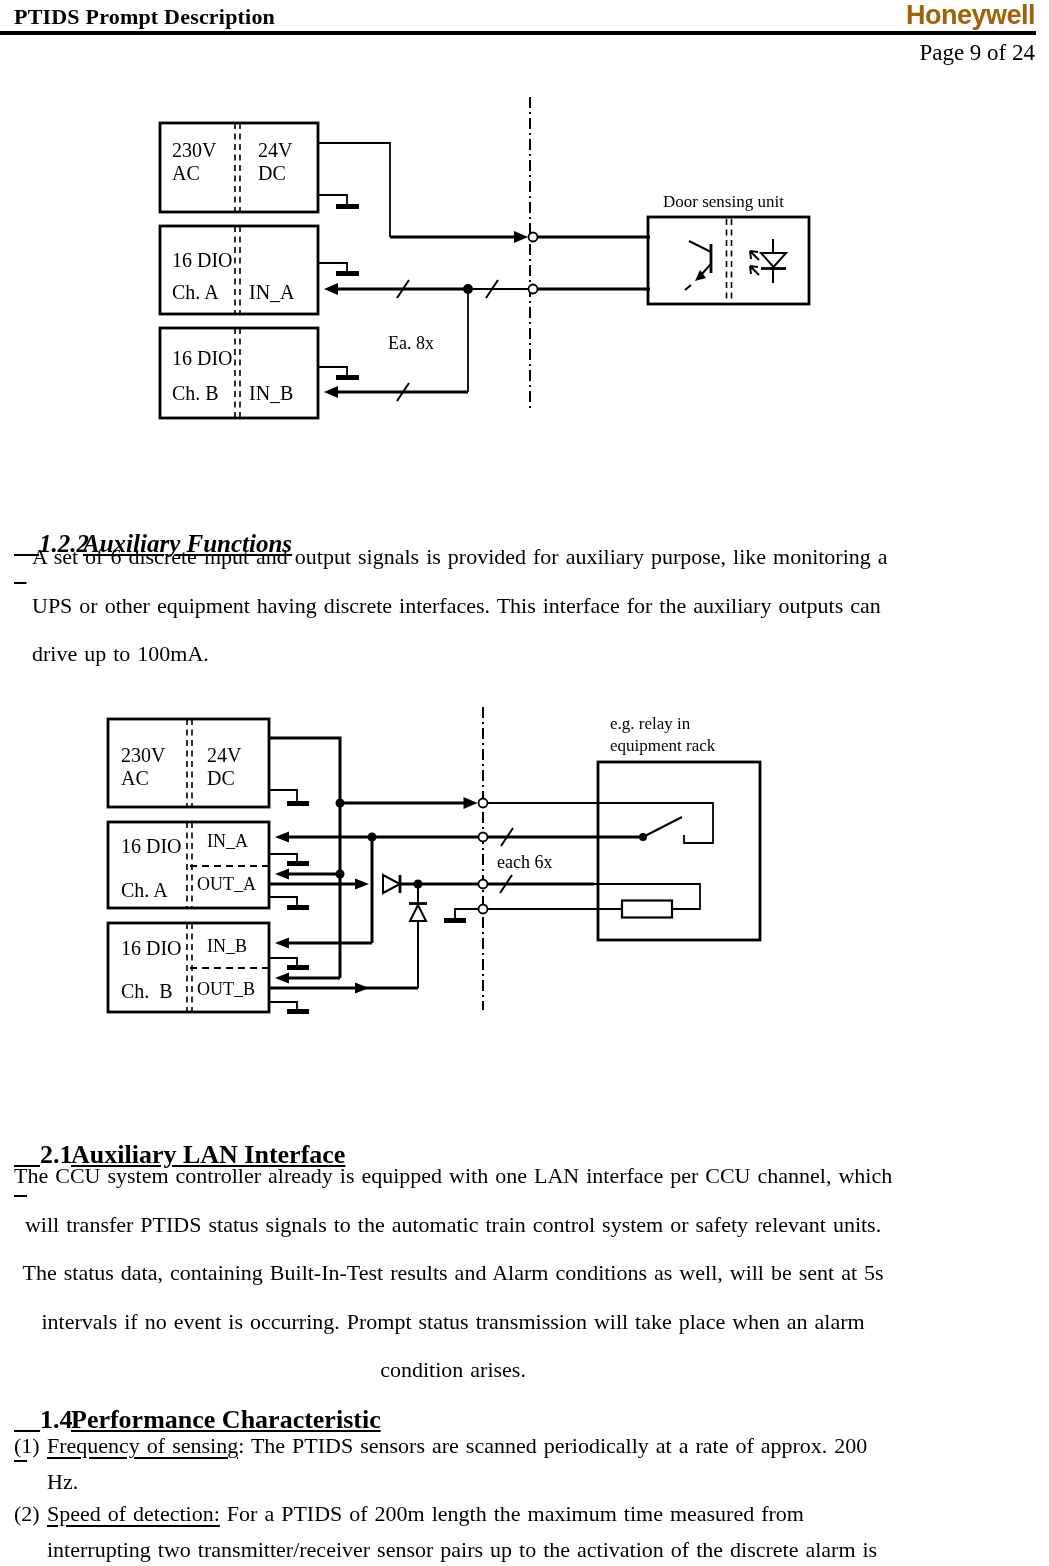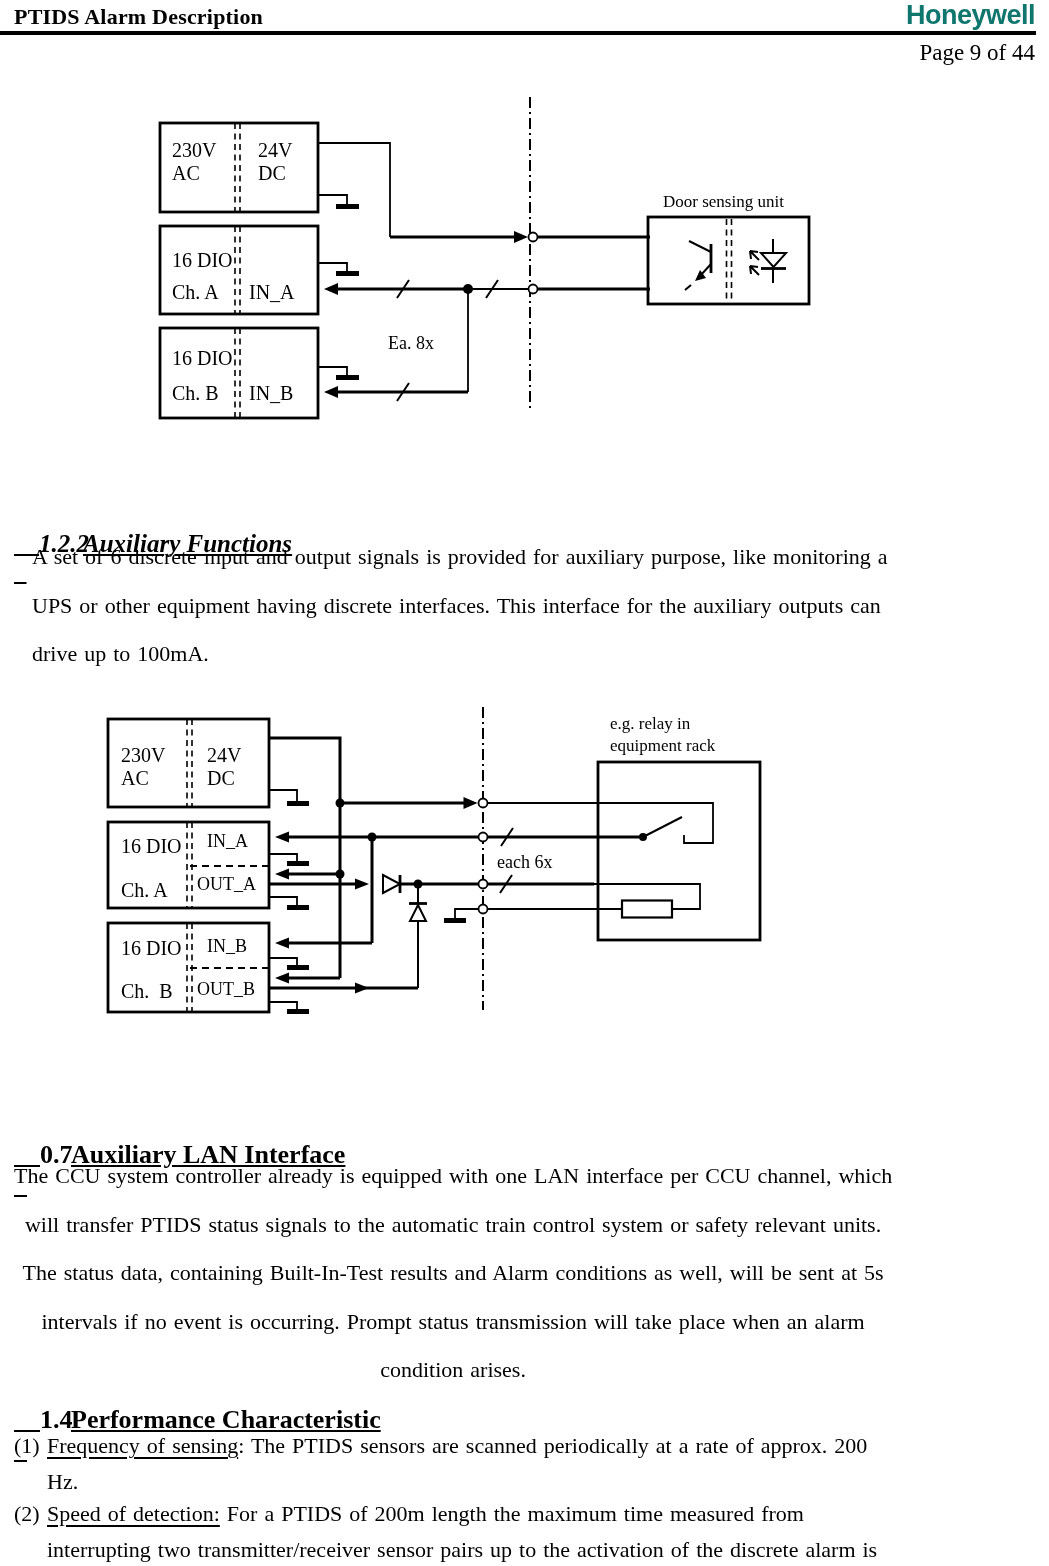--- a/index.html
+++ b/index.html
@@ -4,21 +4,21 @@
 <style>
   html,body { margin:0; padding:0; background:#888; }
   .page {
     position:relative; width:1049px; height:1566px; margin:0 auto;
     background:#ffffff; color:#000;
     font-family:"Liberation Serif", serif; overflow:hidden;
   }
   .abs { position:absolute; }
   .doc-title { left:14px; top:4px; font-size:22px; font-weight:bold; letter-spacing:0.2px; }
   .brand { right:14px; top:0px; font-size:27px; font-weight:bold;
-           font-family:"Liberation Sans", sans-serif; color:#0f766e; letter-spacing:-0.5px; }
+           font-family:"Liberation Sans", sans-serif; color:#a16207; letter-spacing:-0.5px; }
   .rule { left:0; top:31px; width:1036px; height:4px; background:#000; }
   .page-num { right:14px; top:40px; font-size:23px; }
 
   .heading { left:14px; font-weight:bold; font-size:26px; white-space:pre;text-decoration:underline; }
   .heading.h122 { top:502px; font-size:25px; font-style:italic; }
   .heading.h13 { top:1110px; }
   .heading.h14 { top:1375px; }
   .hnum2 { display:inline-block; width:31px; }
   .hnum3 { display:inline-block; width:44px; }
 
@@ -49,24 +49,24 @@
   .dio { fill:#fff; stroke:#000; stroke-width:2; }
   .t20 { font-size:20px; }
   .t18 { font-size:18px; }
   .t17 { font-size:17px; }
 </style>
 </head>
 <body>
 
 <div class="page">
 
-  <div class="abs doc-title">PTIDS Alarm Description</div>
+  <div class="abs doc-title">PTIDS Prompt Description</div>
   <div class="abs brand">Honeywell</div>
   <div class="abs rule"></div>
-  <div class="abs page-num">Page 9 of 44</div>
+  <div class="abs page-num">Page 9 of 24</div>
 
   <svg class="abs" style="left:0;top:95px;" width="1049" height="375" viewBox="0 0 1049 375">
 
     <line class="bnd" x1="530" y1="2" x2="530" y2="313"></line>
 
     <g>
       <rect class="bx" x="160" y="28" width="158" height="89"></rect>
       <line class="dd" x1="235" y1="28" x2="235" y2="117"></line>
       <line class="dd" x1="240" y1="28" x2="240" y2="117"></line>
       <text class="t20" x="172" y="62">230V</text>
@@ -285,21 +285,21 @@
         <line class="w2" x1="643" y1="137" x2="682" y2="117"></line>
       </g>
       <g>
         <rect class="dio" x="622" y="200.5" width="50" height="17" style="stroke-width:2.2"></rect>
         <line class="w18" x1="672" y1="209" x2="700" y2="209"></line>
       </g>
     </g>
   </svg>
 
   <div class="abs heading h13">
-    <span class="hnum2">0.7</span><span>Auxiliary LAN Interface</span>
+    <span class="hnum2">2.1</span><span>Auxiliary LAN Interface</span>
   </div>
   <div class="abs para p13">The CCU system controller already is equipped with one LAN interface per CCU channel, which
 will transfer PTIDS status signals to the automatic train control system or safety relevant units.
 The status data, containing Built-In-Test results and Alarm conditions as well, will be sent at 5s
 intervals if no event is occurring. Prompt status transmission will take place when an alarm
 condition arises.</div>
 
   <div class="abs heading h14">
     <span class="hnum2">1.4</span><span>Performance Characteristic</span>
   </div>

